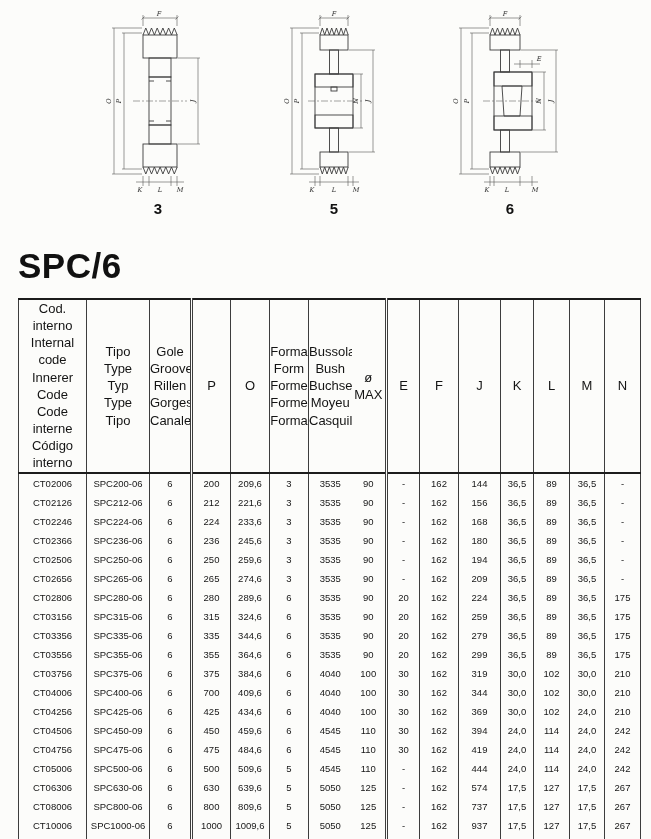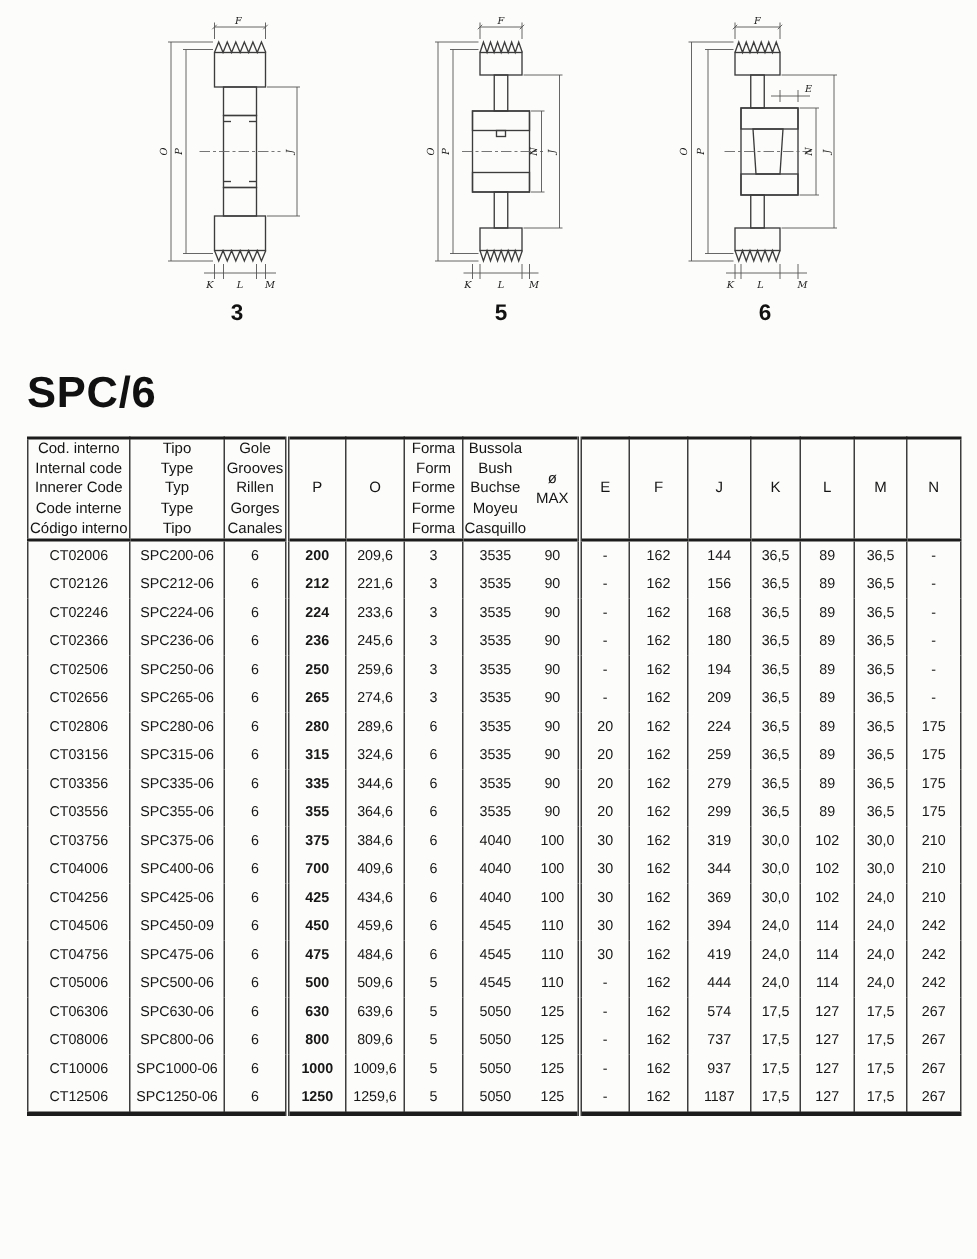--- a/index.html
+++ b/index.html
@@ -20,21 +20,21 @@
   .figure svg{display:block;margin:0 auto;}
   .fig-num{font-weight:bold;font-size:15px;margin-top:4px;color:#111;}
   .dim-label{font-family:"DejaVu Serif",serif;font-style:italic;font-size:6.5px;fill:#222;}
   .draw-line{stroke:#3c3c3c;stroke-width:0.9;fill:none;}
   .thin-line{stroke:#555;stroke-width:0.6;fill:none;}
   .center-line{stroke:#666;stroke-width:0.6;stroke-dasharray:7 2 2 2;fill:none;}
 
   
   h1{
     margin:16px 0 12px 18px;
-    font-size:29px;
+    font-size:35px;
     font-weight:800;
     letter-spacing:0.5px;
     color:#111;
   }
 
   
   table{
     border-collapse:collapse;
     table-layout:fixed;
     width:622px;
@@ -43,41 +43,41 @@
     border-bottom:3px solid #1c1c1c;
   }
   th,td{
     border-left:1px solid #3d3d3d;
     text-align:center;
     padding:0;
     overflow:hidden;
   }
   th:last-child,td:last-child{border-right:1px solid #3d3d3d;}
   thead th{
-    font-size:10px;
+    font-size:13px;
     font-weight:normal;
     white-space:pre-line;
     line-height:1.32;
     height:62px;
     vertical-align:middle;
     border-bottom:2px solid #1c1c1c;
     color:#141414;
   }
   tbody td{
     height:19px;
     font-size:9.5px;
     color:#161616;
   }
   
   th:nth-child(4),td:nth-child(4){border-left:3px double #3d3d3d;}
   th:nth-child(9),td:nth-child(9){border-left:3px double #3d3d3d;}
   
   th:nth-child(8),td:nth-child(8){border-left:none;}
   
-  td:nth-child(4){font-weight:bold;}
+  td:nth-child(4){font-weight:normal;}
 </style>
 </head>
 <body>
 
 <div class="figures">
 
   <div class="figure fig3">
     <svg width="116" height="186" viewBox="0 0 116 186">
       <defs>
         <pattern id="hA" patternUnits="userSpaceOnUse" width="4.5" height="4.5" patternTransform="rotate(45)">

